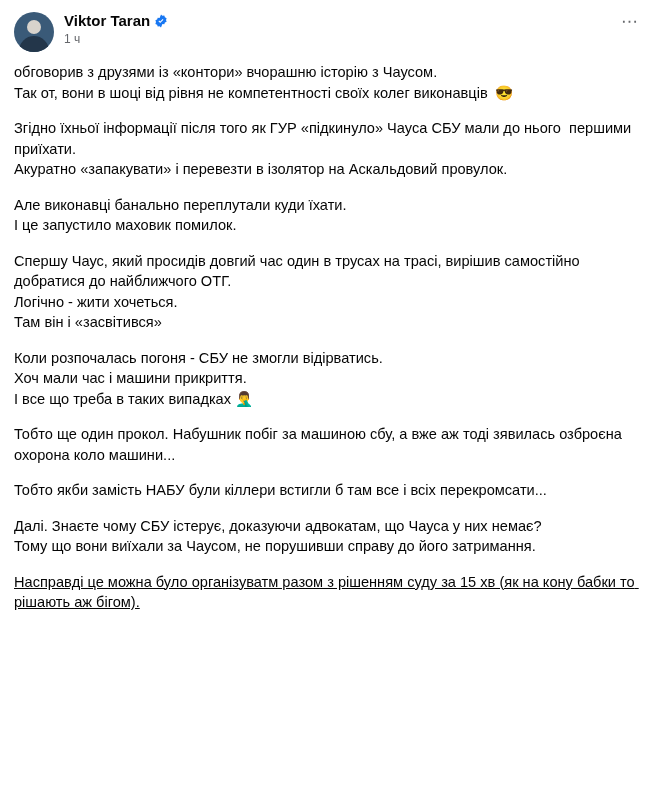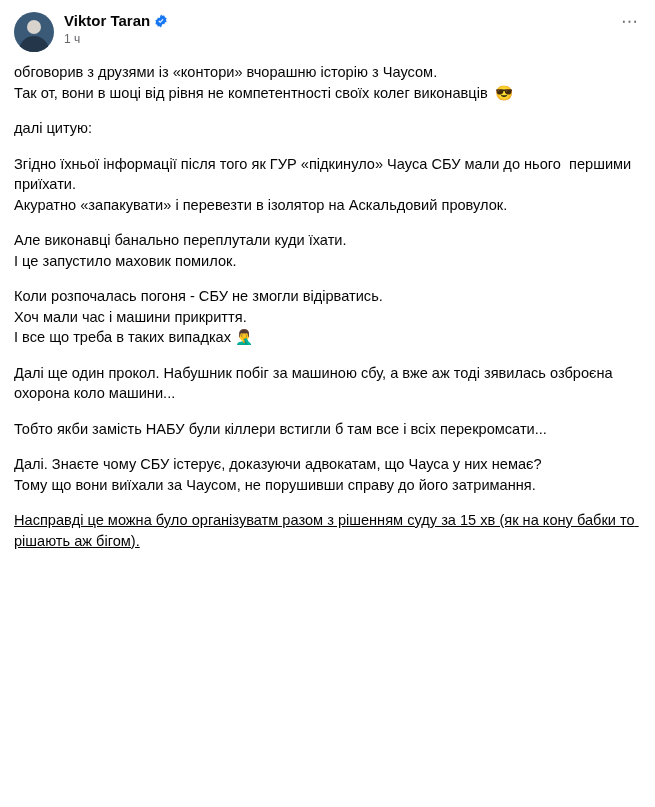--- a/index.html
+++ b/index.html
@@ -132,29 +132,31 @@
       <div class="meta-row">
         <span class="timestamp">1 ч</span>
       </div>
     </div>
     <div class="menu-dots">⋯</div>
   </div>
 
   <div class="post-body">
     <div class="para">обговорив з друзями із «контори» вчорашню історію з Чаусом.
 Так от, вони в шоці від рівня не компетентності своїх колег виконавців  😎</div>
-    <div class="para">далі цитую:</div>
     <div class="para">Згідно їхньої інформації після того як ГУР «підкинуло» Чауса СБУ мали до нього  першими приїхати.
 Акуратно «запакувати» і перевезти в ізолятор на Аскальдовий провулок.</div>
     <div class="para">Але виконавці банально переплутали куди їхати.
 І це запустило маховик помилок.</div>
+    <div class="para">Спершу Чаус, який просидів довгий час один в трусах на трасі, вирішив самостійно добратися до найближчого ОТГ.
+Логічно - жити хочеться.
+Там він і «засвітився»</div>
     <div class="para">Коли розпочалась погоня - СБУ не змогли відірватись.
 Хоч мали час і машини прикриття.
 І все що треба в таких випадках 🤦‍♂️</div>
-    <div class="para">Далі ще один прокол. Набушник побіг за машиною сбу, а вже аж тоді зявилась озброєна охорона коло машини...</div>
+    <div class="para">Тобто ще один прокол. Набушник побіг за машиною сбу, а вже аж тоді зявилась озброєна охорона коло машини...</div>
     <div class="para">Тобто якби замість НАБУ були кіллери встигли б там все і всіх перекромсати...</div>
     <div class="para">Далі. Знаєте чому СБУ істерує, доказуючи адвокатам, що Чауса у них немає?
 Тому що вони виїхали за Чаусом, не порушивши справу до його затримання.</div>
     <div class="para">Насправді це можна було організуватм разом з рішенням суду за 15 хв (як на кону бабки то рішають аж бігом).</div>
 
   </div>
 
 </div>
 
 </body></html>

